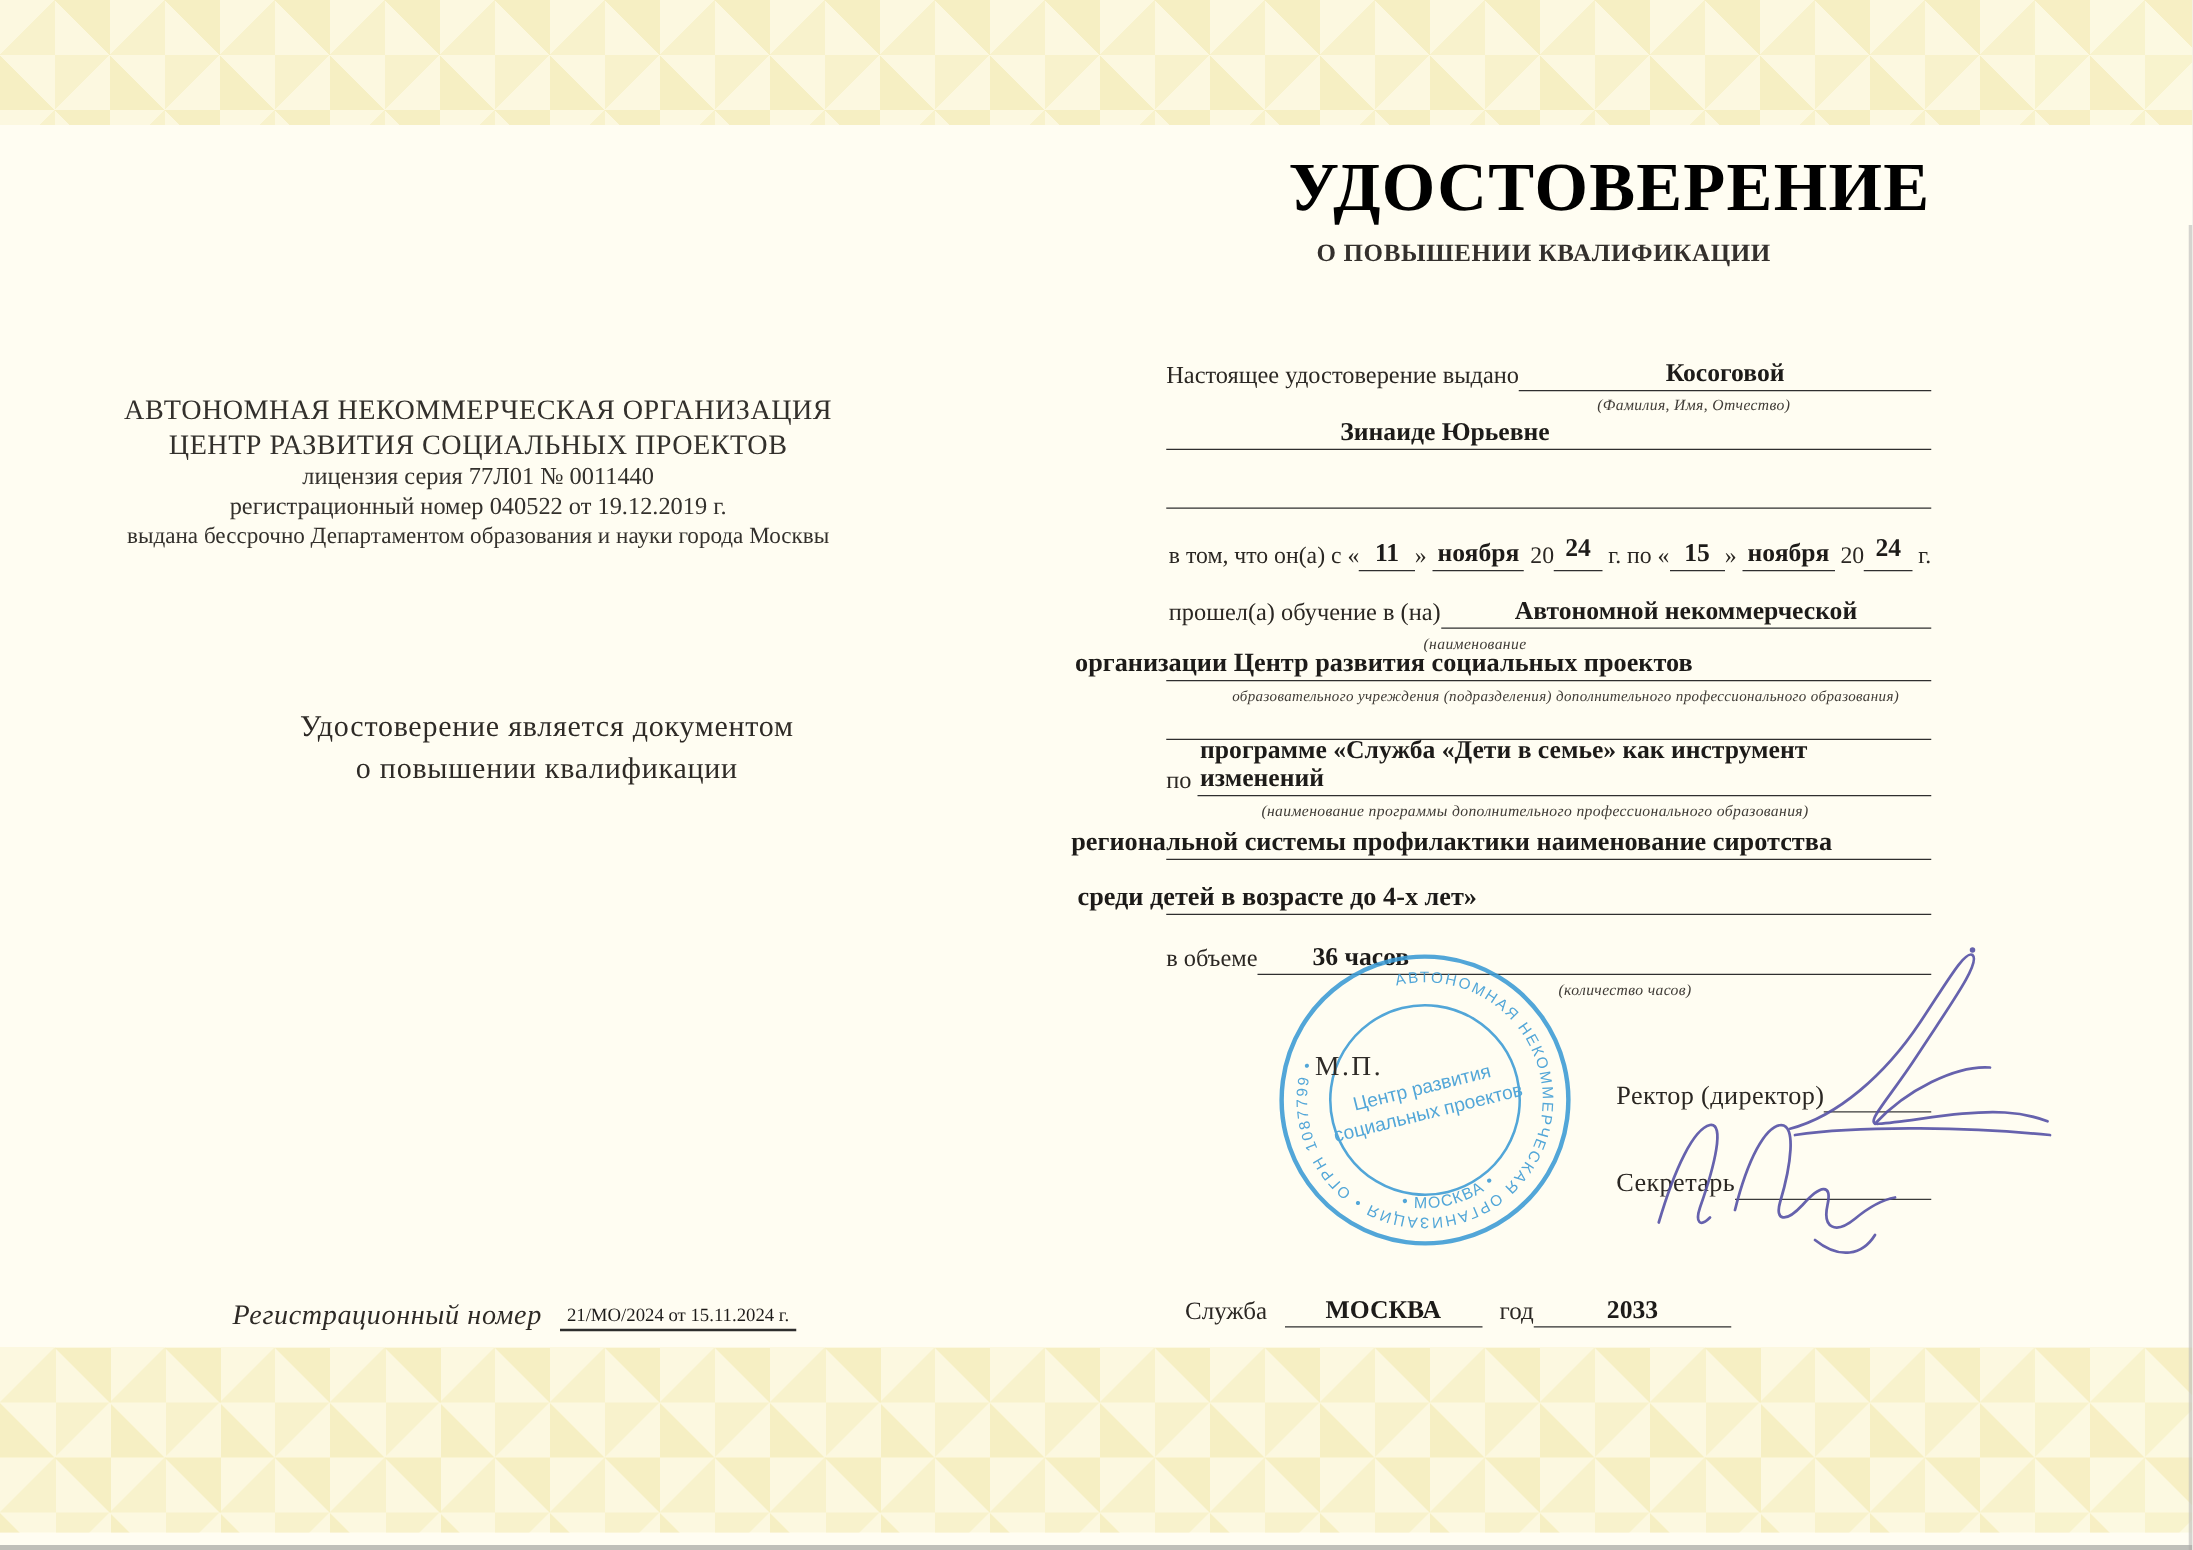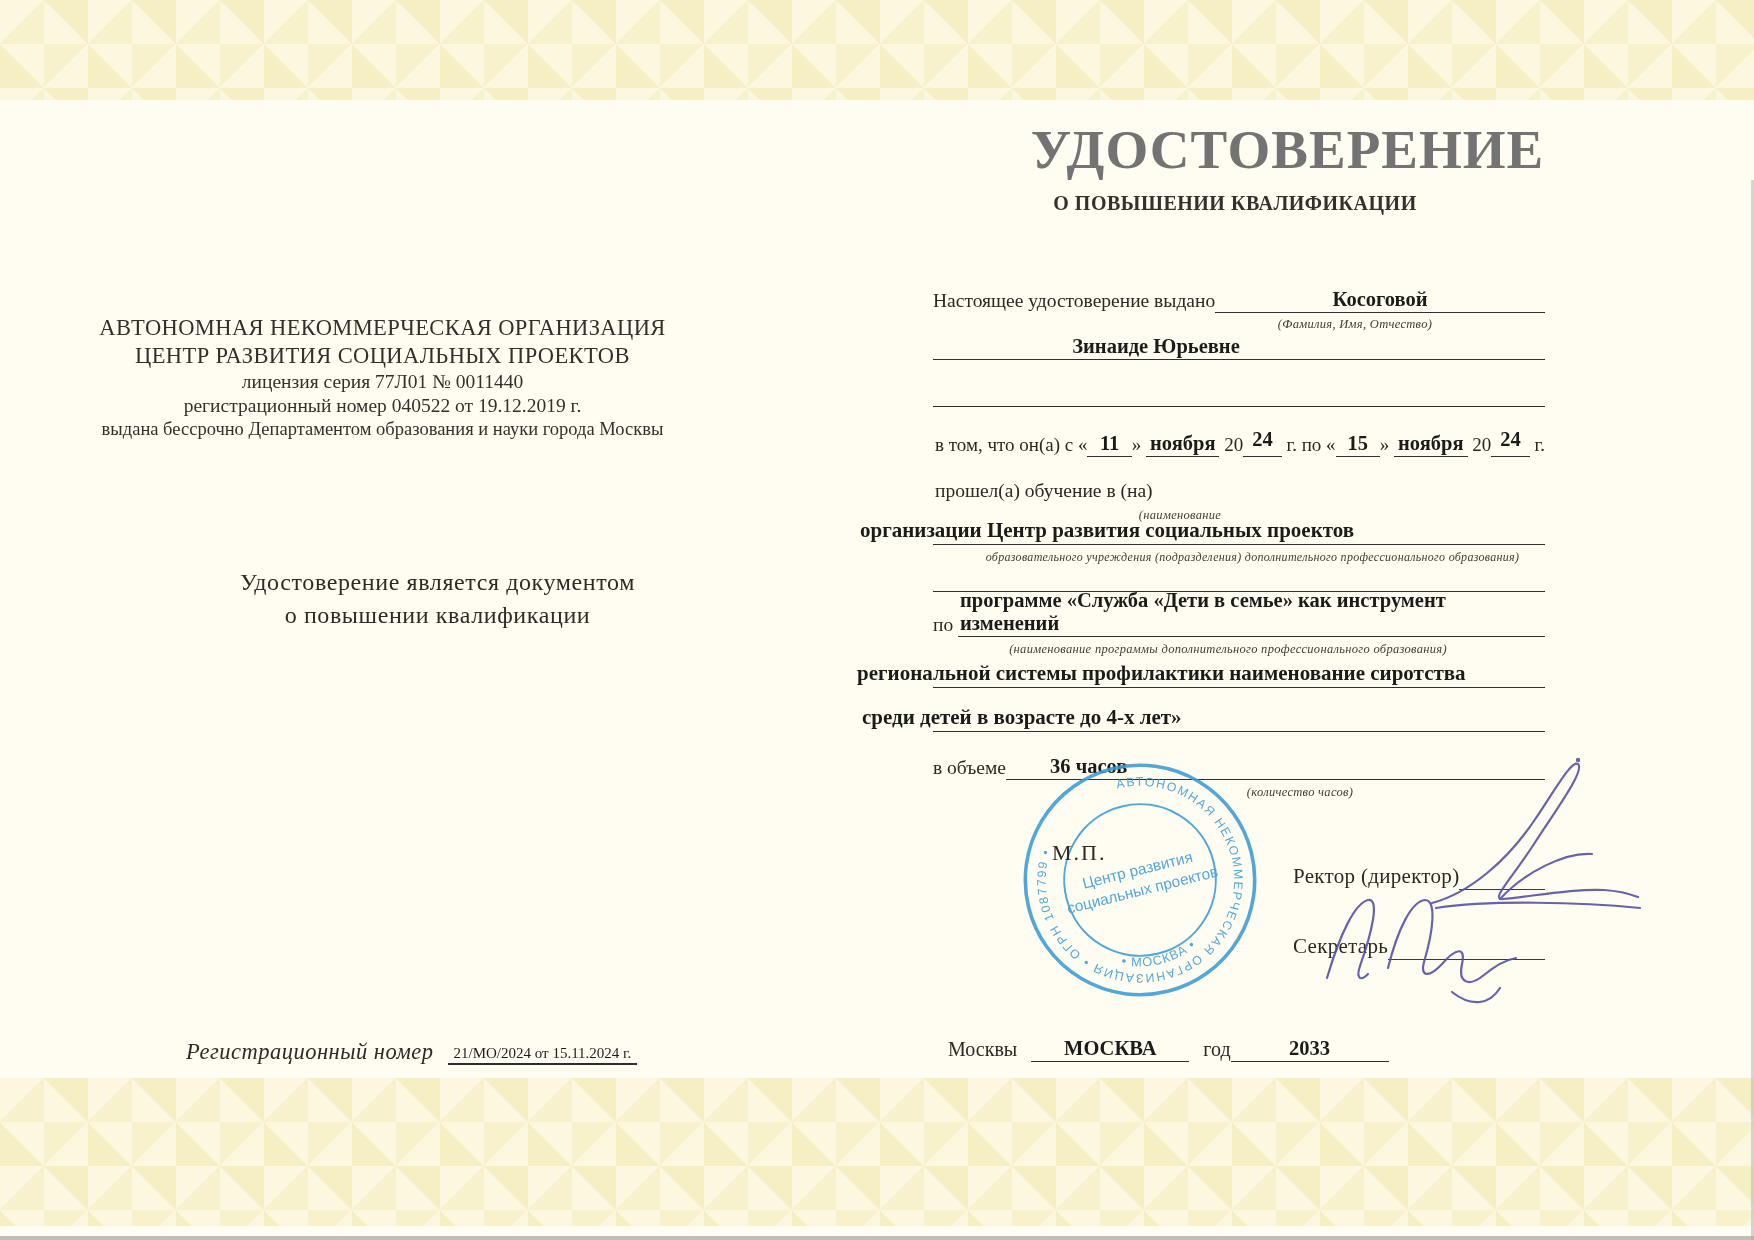--- a/index.html
+++ b/index.html
@@ -30,21 +30,21 @@
   .org-l3,.org-l4{font-size:19.5px;line-height:24px;}
   .org-l5{font-size:18.5px;line-height:23px;}
   .statement{position:absolute;left:175px;top:566px;width:525px;text-align:center;
     font-size:24px;line-height:33px;color:#2e2a26;letter-spacing:.6px;}
   .reg-row{position:absolute;left:186px;top:1031px;height:34px;display:flex;align-items:flex-end;}
   .reg-label{font-style:italic;font-size:22.5px;letter-spacing:.5px;padding-right:14px;color:#2e2a26;}
   .reg-value{font-weight:normal;font-size:15px;border-bottom:2px solid #2d2d2d;padding:0 6px 1px 6px;color:#1e1c1a;}
 
   
   .cert-title{position:absolute;left:1015px;top:118px;width:545px;text-align:center;
-    font-size:55px;font-weight:bold;letter-spacing:1px;color:#737373;}
+    font-size:55px;font-weight:bold;letter-spacing:1px;color:#000000;}
   .cert-sub{position:absolute;left:995px;top:192px;width:480px;text-align:center;
     font-size:20px;font-weight:bold;letter-spacing:.5px;color:#34302d;}
 
   
   .frow{position:absolute;left:933px;right:209px;height:31px;display:flex;align-items:flex-end;
     font-size:19.5px;color:#2b2723;}
   .lbl{white-space:pre;padding-bottom:1px;}
   .val{border-bottom:1.5px solid #2f2f2f;font-weight:bold;font-size:20.5px;color:#1d1b19;
     text-align:center;padding:0 4px 1px 4px;}
   .fill{flex:1;}
@@ -142,20 +142,21 @@
     <span class="val d-day">15</span>
     <span class="lbl">» </span>
     <span class="val d-month">ноября</span>
     <span class="lbl"> 20</span>
     <span class="val d-yr"><span>24</span></span>
     <span class="lbl"> г.</span>
   </div>
 
   <div class="frow" style="top:472px;left:935px">
     <span class="lbl">прошел(а) обучение в (на)</span>
+    <span class="val fill">Автономной некоммерческой</span>
   </div>
   <div class="cap" style="top:508px;left:1040px;width:280px">(наименование</div>
 
   <div class="orow" style="top:514px">
     <div class="ul"></div>
     <div class="bt">организации Центр развития социальных проектов</div>
   </div>
   <div class="cap" style="top:550px;left:960px;width:585px;font-size:12px">образовательного учреждения (подразделения) дополнительного профессионального образования)</div>
 
   <div class="frow" style="top:561px">
@@ -218,21 +219,21 @@
       <path d="M1436,908 C1490,900 1580,902 1640,908"></path>
       <path d="M1500,899 C1525,872 1565,852 1592,854"></path>
       <circle cx="1578" cy="760" r="2.2" fill="#5652a6" stroke="none"></circle>
       <path d="M1327,978 C1340,934 1355,903 1368,900 C1380,898 1372,932 1360,966 C1356,978 1360,982 1368,974"></path>
       <path d="M1388,968 C1398,928 1412,901 1425,900 C1437,900 1433,932 1424,962 C1420,976 1428,979 1442,964 C1456,948 1466,946 1462,964 C1458,982 1468,988 1484,975 C1496,965 1505,960 1516,958"></path>
       <path d="M1452,992 C1472,1008 1490,1004 1500,988"></path>
     </g>
   </svg>
 
   <div class="city-row">
-    <span class="lbl">Москвы</span>
+    <span class="lbl">Служба</span>
     <span class="gap"></span>
     <span class="val city-val">МОСКВА</span>
     <span class="gap"></span>
     <span class="lbl">год</span>
     <span class="val year-val">2033</span>
   </div>
 
 </div>
 
 </body></html>

